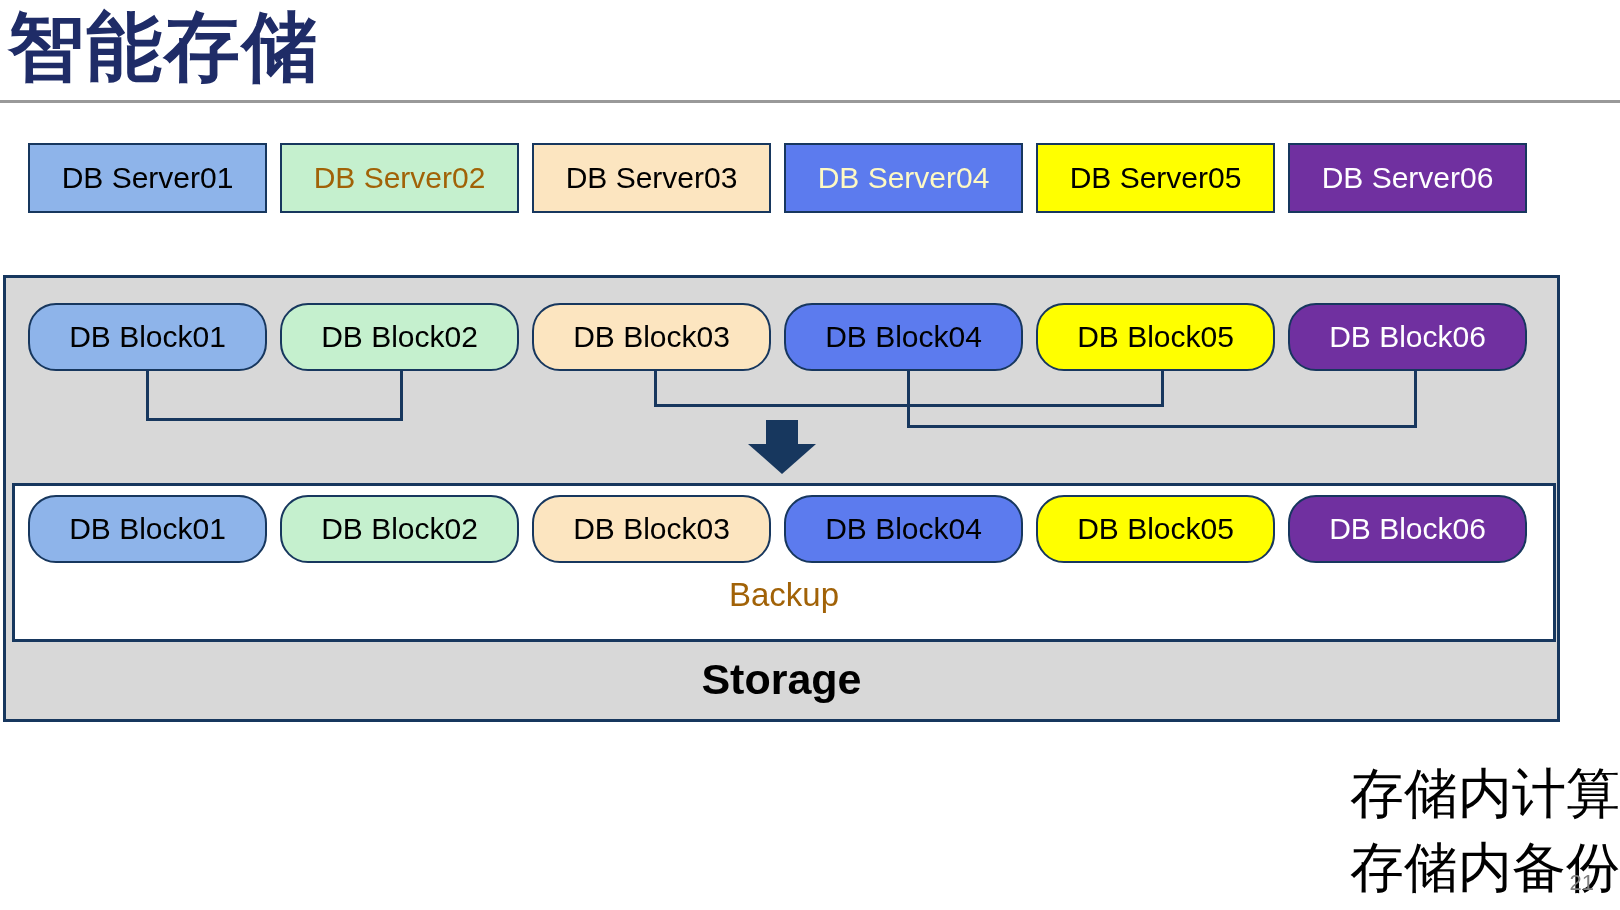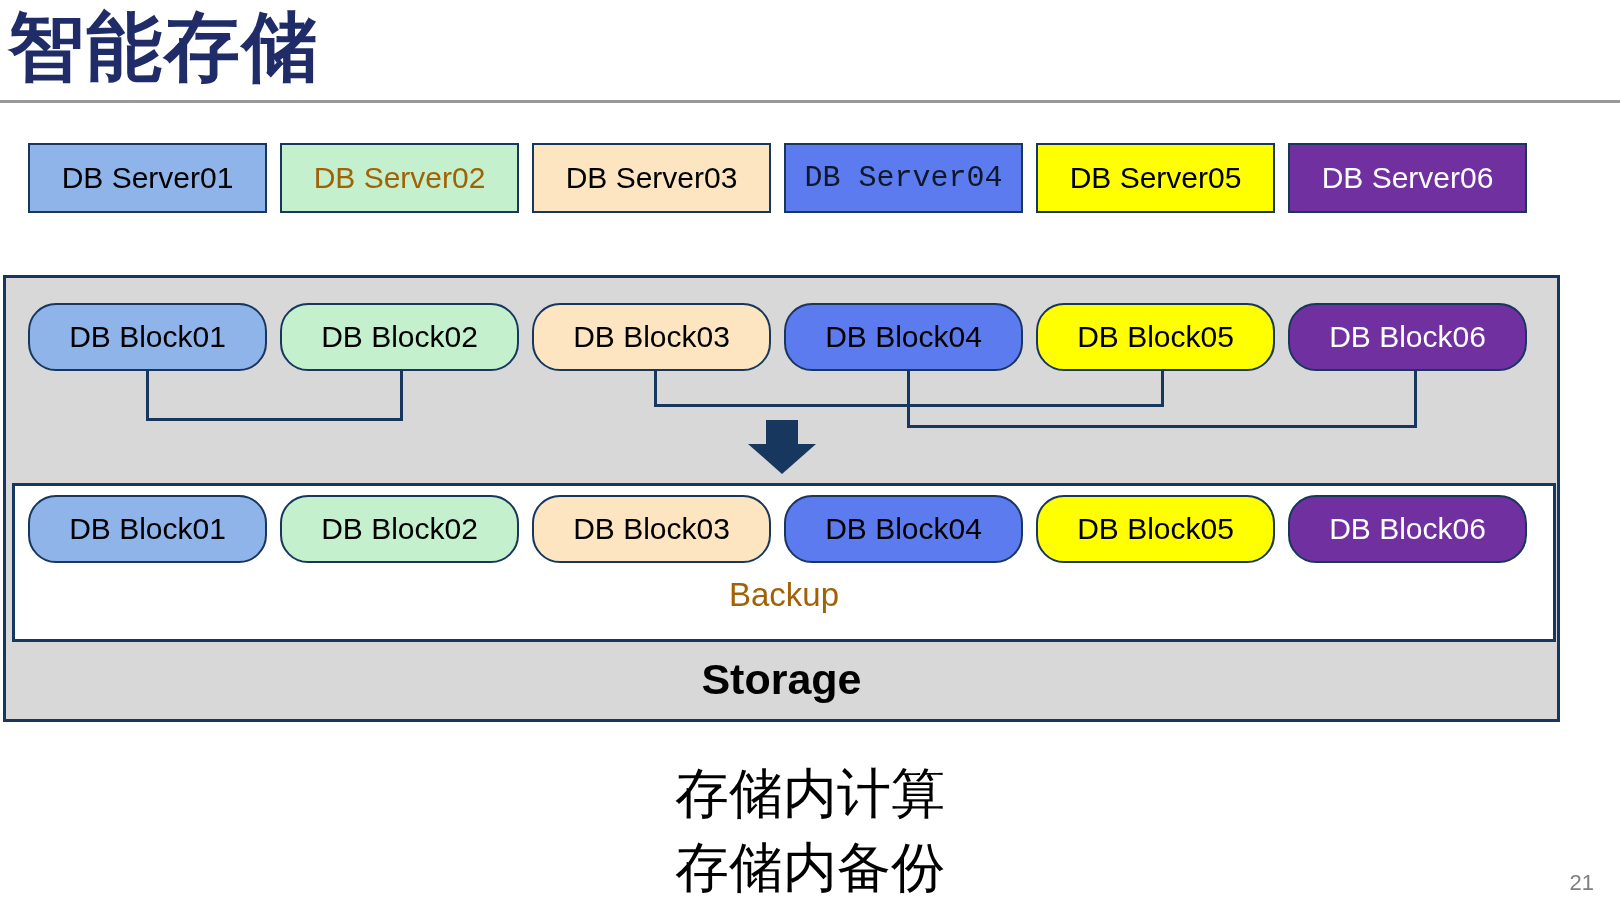--- a/index.html
+++ b/index.html
@@ -38,34 +38,34 @@
   .line{background:var(--navy);}
   .v{width:3px;} .h{height:3px;}
   .arrow-stem{left:766px;top:420px;width:32px;height:26px;background:var(--navy);}
   .arrow-head{
     left:748px;top:444px;width:0;height:0;
     border-left:34px solid transparent;border-right:34px solid transparent;
     border-top:30px solid var(--navy);
   }
   .backup-label{left:12px;top:576px;width:1544px;text-align:center;font-size:33px;color:#a16207;}
   .storage-label{left:3px;top:655px;width:1557px;text-align:center;font-size:43px;font-weight:bold;color:#000;}
-  .caption{left:0;top:756px;width:1620px;text-align:center;font-size:54px;line-height:74px;color:#000;}
+  .caption{left:0;top:756px;width:1620px;text-align:right;font-size:54px;line-height:74px;color:#000;}
   .page-number{right:26px;top:870px;font-size:22px;color:var(--pgray);}
 </style>
 </head>
 <body>
 
 <div class="abs slide-title">智能存储</div>
 <div class="abs title-rule"></div>
 
 <div class="abs row server-row">
   <div class="box" style="background: rgb(142, 180, 234); color: rgb(0, 0, 0);">DB Server01</div>
   <div class="box" style="background: rgb(197, 240, 206); color: #a16207;">DB Server02</div>
   <div class="box" style="background: rgb(252, 229, 192); color: rgb(0, 0, 0);">DB Server03</div>
-  <div class="box" style="background: rgb(92, 123, 238); color: #0f172a; font-family: Liberation Mono, monospace;">DB Server04</div>
+  <div class="box" style="background: rgb(92, 123, 238); color: #fef9c3;">DB Server04</div>
   <div class="box" style="background: rgb(255, 255, 0); color: rgb(0, 0, 0);">DB Server05</div>
   <div class="box" style="background: rgb(112, 48, 160); color: rgb(255, 255, 255);">DB Server06</div>
 </div>
 
 <div class="abs gray-container"></div>
 
 <div class="abs row block-row-1">
   <div class="box" style="background: rgb(142, 180, 234); color: rgb(0, 0, 0);">DB Block01</div>
   <div class="box" style="background: rgb(197, 240, 206); color: rgb(0, 0, 0);">DB Block02</div>
   <div class="box" style="background: rgb(252, 229, 192); color: rgb(0, 0, 0);">DB Block03</div>

